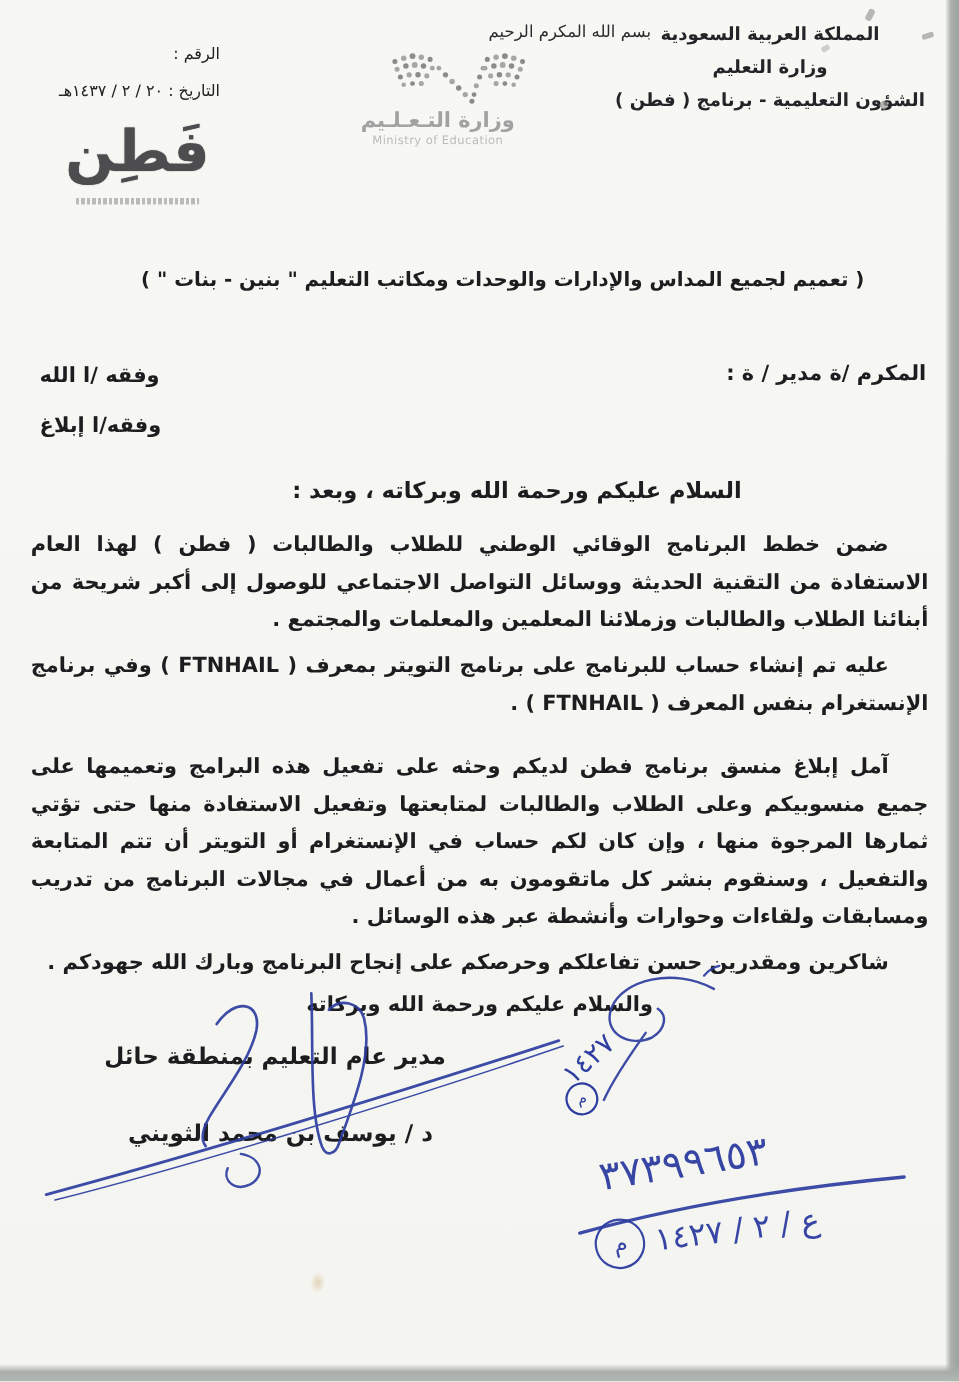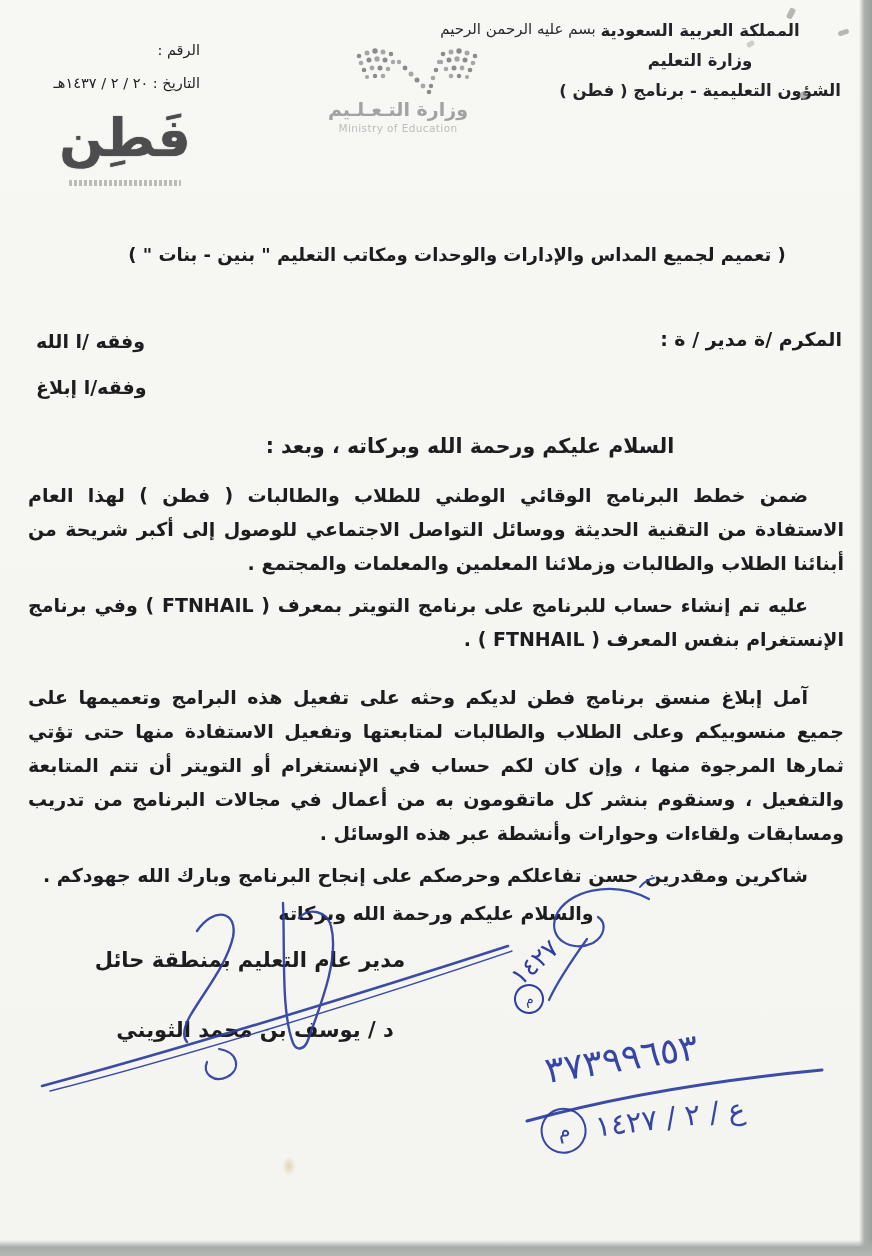--- a/index.html
+++ b/index.html
@@ -69,21 +69,21 @@
 <body>
 
 <div class="paper">
 
   <div class="abs org-block">
     <div class="nowrap">المملكة العربية السعودية</div>
     <div class="nowrap">وزارة التعليم</div>
     <div class="nowrap">الشؤون التعليمية - برنامج ( فطن )</div>
   </div>
 
-  <div class="abs basmala nowrap">بسم عليه الرحمن الرحيم</div>
+  <div class="abs basmala nowrap">بسم الله المكرم الرحيم</div>
 
   <div class="abs moe-logo">
     <svg width="134" height="58" viewBox="0 0 132 58">
       <g fill="#8b8b8b">
         <circle cx="8" cy="10" r="2.3"></circle>
           <circle cx="24" cy="5" r="2.7"></circle>
           <circle cx="40" cy="8" r="2.3"></circle>
         <circle cx="18" cy="14" r="2.5"></circle>
           <circle cx="34" cy="14" r="2.5"></circle>
         <circle cx="13" cy="24" r="2.3"></circle>

